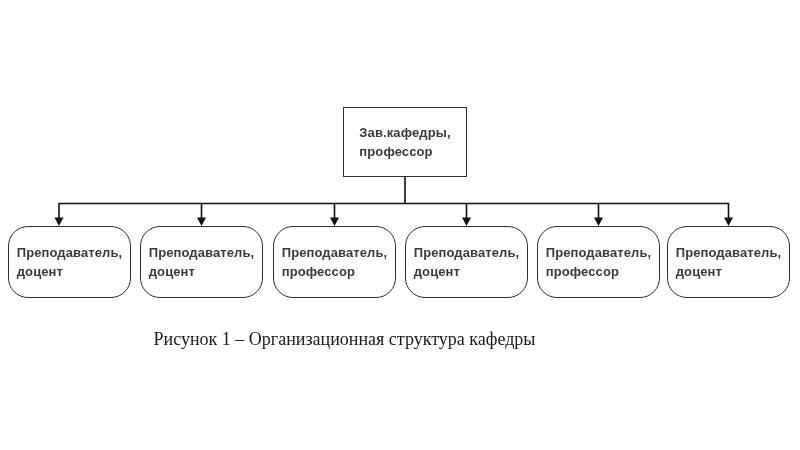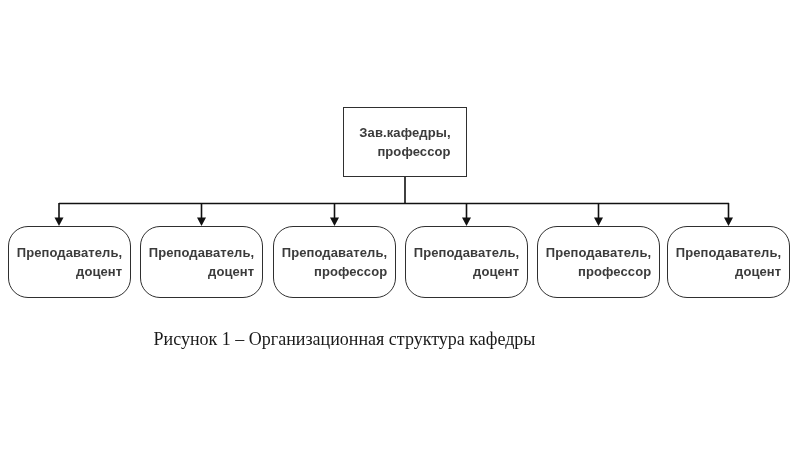--- a/index.html
+++ b/index.html
@@ -24,21 +24,21 @@
     pointer-events: none;
   }
   .node {
     position: absolute;
     box-sizing: border-box;
     background: #ffffff;
     border: 1.5px solid #2f2f2f;
     display: flex;
     align-items: center;
     justify-content: center;
-    text-align: right;
+    text-align: left;
   }
   .node .label {
     white-space: pre-line;
     font-size: 13px;
     line-height: 19px;
     font-weight: bold;
     color: #3b3b3b;
     letter-spacing: 0.1px;
   }
   .node.root { left: 343px; top: 107px; width: 124px; height: 70px; }

